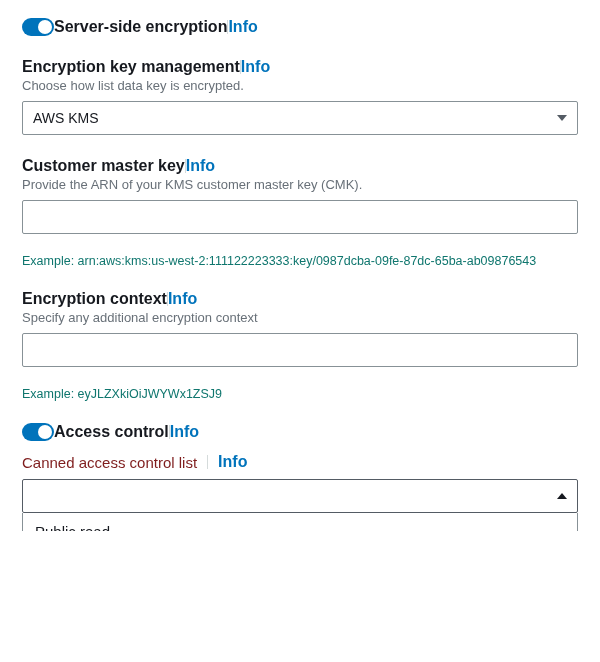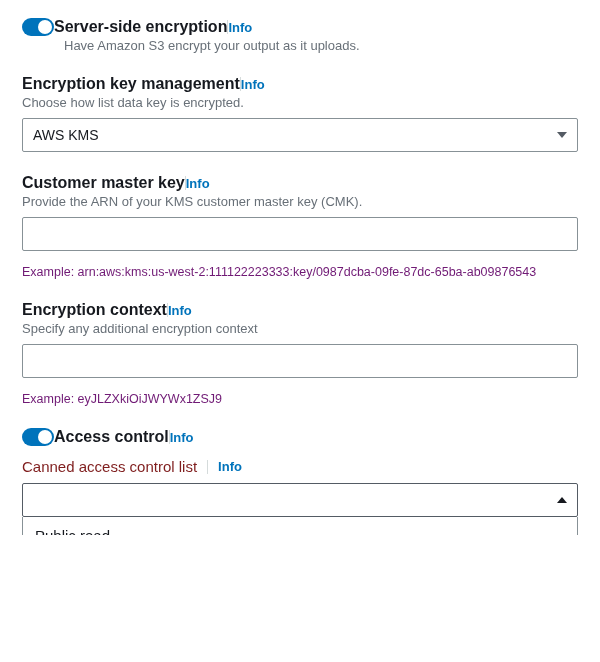--- a/index.html
+++ b/index.html
@@ -42,21 +42,21 @@
       font-weight: 600;
       color: #16191f;
     }
     .info-sep {
       width: 1px;
       height: 14px;
       background: #d5dbdb;
     }
     .info-link {
       color: #0073bb;
-      font-size: 13px;
+      font-size: 16px;
       font-weight: 600;
       cursor: pointer;
     }
     .desc {
       color: #687078;
       font-size: 13px;
       margin-top: 2px;
     }
     .desc.indented { margin-left: 42px; }
     .select-box, .text-input {
@@ -84,23 +84,23 @@
     }
     .caret-down { border-top: 6px solid #545b64; }
     .caret-up { border-bottom: 6px solid #16191f; }
     .text-input {
       height: 34px;
       padding: 0 10px;
       outline: none;
       font-family: inherit;
     }
     .example {
-      color: #701a75;
+      color: #0f766e;
       font-size: 12.5px;
-      margin-top: 14px;
+      margin-top: 20px;
       white-space: nowrap;
       overflow: hidden;
     }
     .dropdown-wrap { position: relative; }
     .dropdown {
       position: absolute;
       top: 100%;
       left: 0;
       right: 0;
       border: 1px solid #879196;
@@ -130,21 +130,20 @@
 </head>
 <body>
 
 <div class="section">
   <div class="header-row">
     <div class="toggle"></div>
     <span class="title">Server-side encryption</span>
     <span class="info-sep"></span>
     <span class="info-link">Info</span>
   </div>
-  <div class="desc indented">Have Amazon S3 encrypt your output as it uploads.</div>
 </div>
 
 <div class="section">
   <div class="header-row">
     <span class="title">Encryption key management</span>
     <span class="info-sep"></span>
     <span class="info-link">Info</span>
   </div>
   <div class="desc">Choose how list data key is encrypted.</div>
   <div class="select-box">

